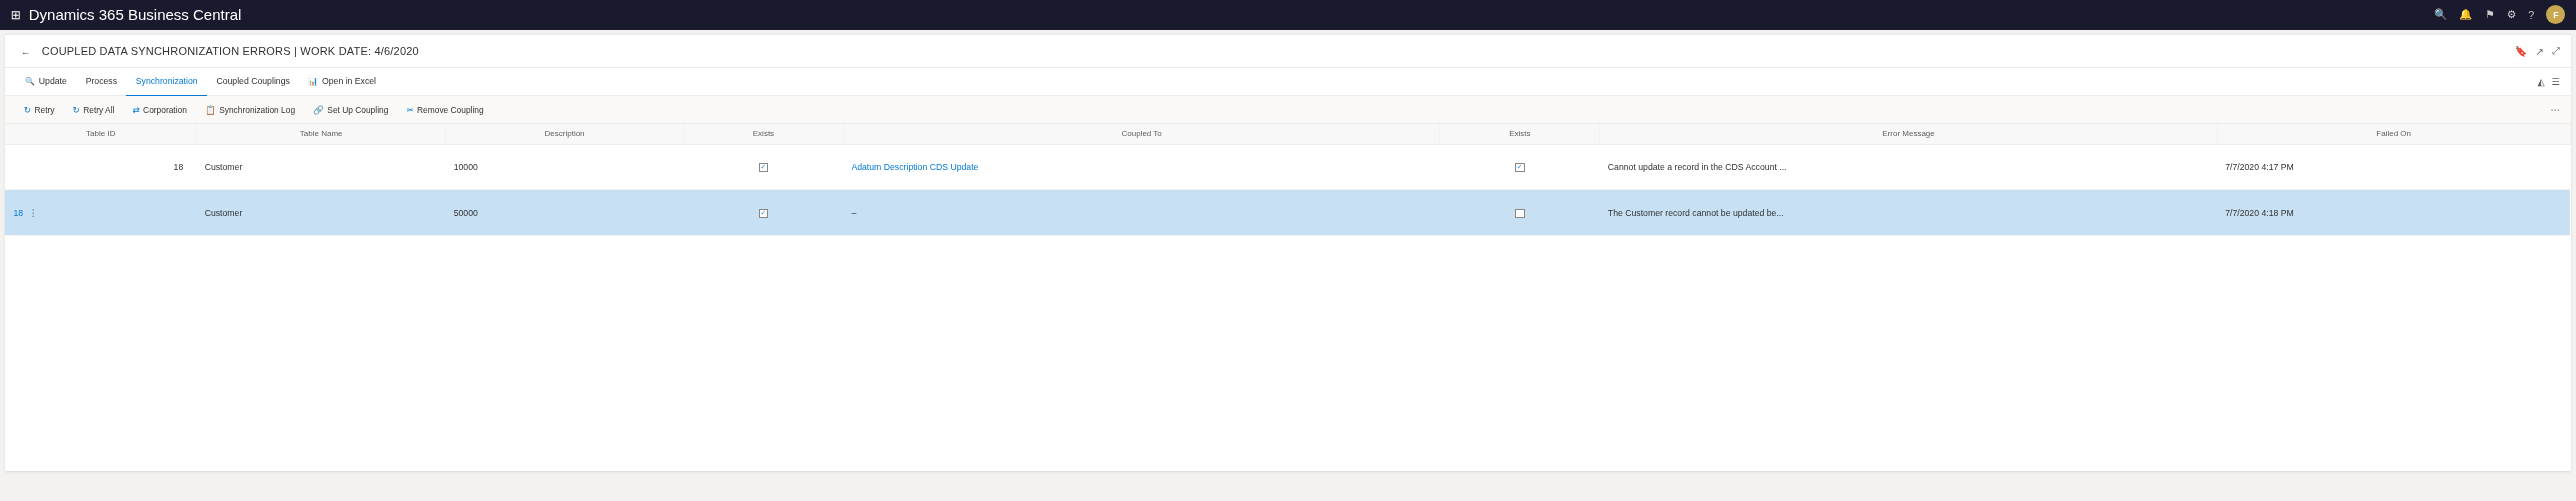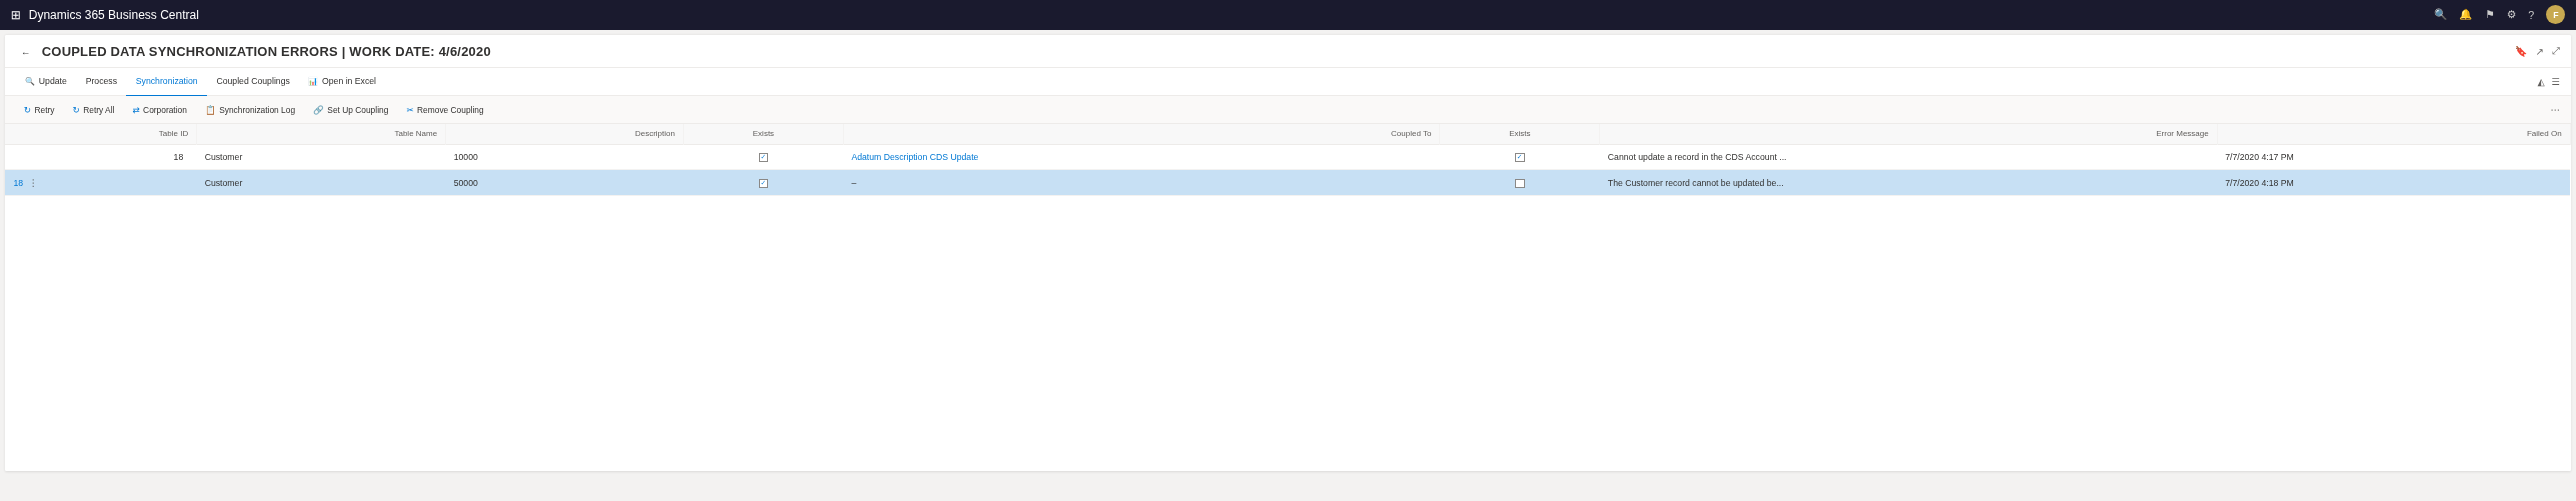--- a/index.html
+++ b/index.html
@@ -13,21 +13,21 @@
       padding: 0 10.7px;
       height: 29.5px;
       color: #fff;
     }
     .top-bar-waffle {
       margin-right: 8px;
       font-size: 12px;
       cursor: pointer;
     }
     .top-bar-title {
-      font-size: 12px;
+      font-size: 15px;
       font-weight: 400;
       color: #fff;
     }
     .top-bar-right {
       margin-left: auto;
       display: flex;
       align-items: center;
       gap: 12px;
     }
     .top-bar-right span {
@@ -70,22 +70,22 @@
       height: 19px;
       display: flex;
       align-items: center;
       justify-content: center;
       cursor: pointer;
       margin-right: 6.7px;
       color: #444;
       font-size: 9.4px;
     }
     .page-title {
-      font-size: 13px;
-      font-weight: 700;
+      font-size: 11px;
+      font-weight: 400;
       color: #323130;
       letter-spacing: 0.2px;
       text-transform: uppercase;
     }
     .page-header-right {
       margin-left: auto;
       display: flex;
       align-items: center;
       gap: 8px;
       color: #605e5c;
@@ -169,35 +169,35 @@
       width: 100%;
       border-collapse: collapse;
       font-size: 8.7px;
     }
     thead tr {
       background: #f8f8f8;
       border-bottom: 0.7px solid #edebe9;
     }
     thead th {
       padding: 5.4px 8px;
-      text-align: right;
+      text-align: center;
       font-weight: 400;
       color: #605e5c;
       font-size: 8px;
       white-space: nowrap;
       border-right: 0.7px solid #f3f2f1;
     }
     tbody tr {
       border-bottom: 0.7px solid #f3f2f1;
     }
     tbody tr.selected {
       background: #c7e0f4;
     }
     tbody td {
-      padding: 7px 8px;
+      padding: 17px 8px;
       color: #323130;
       white-space: nowrap;
     }
     td.link-cell a {
       color: #0078d4;
       text-decoration: none;
     }
     .checkbox-cell {
       text-align: center;
     }

